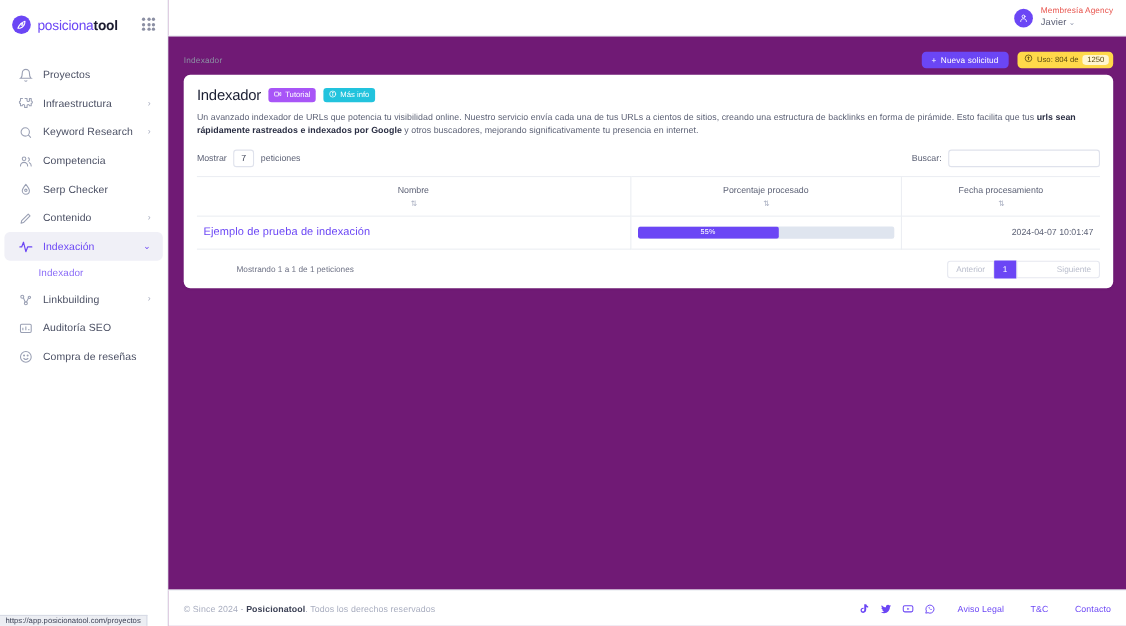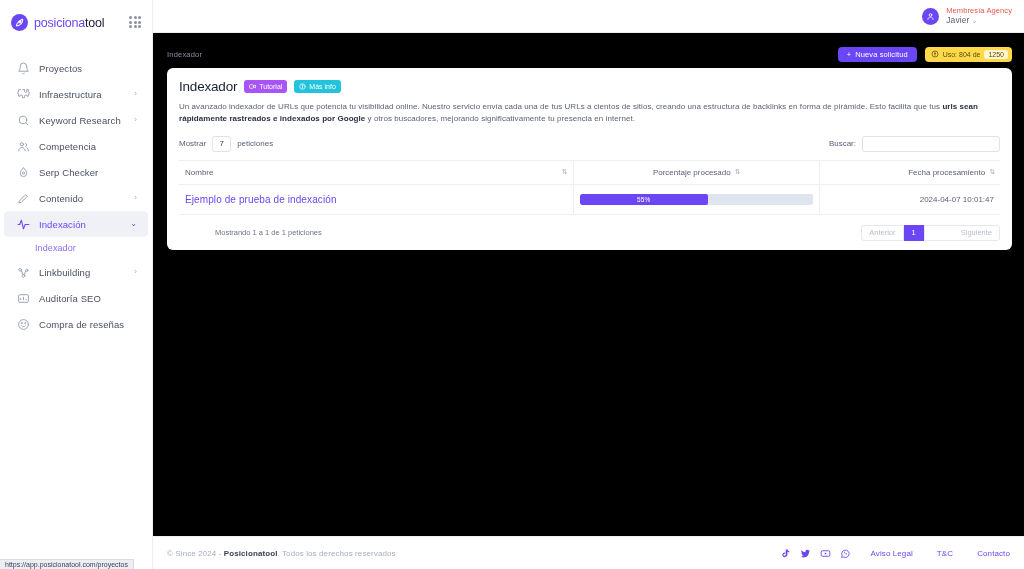--- a/index.html
+++ b/index.html
@@ -22,21 +22,21 @@
     padding: 0 10px 0 11px; gap: 6px; margin-top: 6px;
   }
   .brand-logo {
     width: 17px; height: 17px; border-radius: 50%;
     background: #6b46f5; display: flex; align-items: center; justify-content: center;
     flex: 0 0 17px;
   }
   .brand-logo svg { display:block; }
   .brand-text { font-size: 12.5px; letter-spacing: -0.2px; white-space: nowrap; }
   .brand-text .t1 { color: #6b46f5; }
-  .brand-text .t2 { color: #1b1b2f; font-weight: normal; }
+  .brand-text .t2 { color: #1b1b2f; font-weight: bold; }
   .grid-icon {
     margin-left: auto; width: 13px; height: 13px;
     display: grid; grid-template-columns: repeat(3, 3px);
     grid-template-rows: repeat(3, 3px); gap: 1.5px;
   }
   .grid-icon i { display:block; width: 3px; height: 3px; background: #8b8fa3; border-radius: 50%; }
 
   .nav { margin-top: 16px; }
   .nav-item {
     display: flex; align-items: center; height: 26px;
@@ -53,21 +53,21 @@
   .nav-item.active .nav-label { color: #6b46f5; }
   .nav-item.active .ico { color: #6b46f5; }
   .nav-item.active .chev { color: #6b46f5; }
   .sub-item {
     font-size: 9px; padding: 0 0 0 35px; height: 22px; display: flex; align-items: center;
     color: #6f7386; cursor: pointer; letter-spacing: 0.1px;
   }
   .sub-item.active { color: #8b6df7; }
 
   
-  .main { flex: 1; display: flex; flex-direction: column; background: #000000; min-width: 0; }
+  .main { flex: 1; display: flex; flex-direction: column; background: #701a75; min-width: 0; }
   .topbar {
     height: 33px; background: #ffffff; border-bottom: 1px solid #eceef3;
     display: flex; align-items: center; justify-content: flex-end; padding: 0 12px;
     flex: 0 0 33px;
   }
   .user { display: flex; align-items: center; gap: 7px; cursor: pointer; }
   .avatar {
     width: 17px; height: 17px; border-radius: 50%; background: #6b46f5;
     display: flex; align-items: center; justify-content: center; color: #fff;
   }
@@ -133,21 +133,21 @@
 
   table.dt { width: 100%; border-collapse: collapse; table-layout: fixed; }
   table.dt th {
     font-size: 8px; font-weight: normal; color: #5d6276; padding: 7px 6px;
     border-top: 1px solid #eceef3; border-bottom: 1px solid #eceef3;
     cursor: pointer; white-space: nowrap;
   }
   table.dt th.c-name { text-align: left; width: 48%; border-right: 1px solid #eceef3; }
   table.dt th.c-pct { text-align: center; width: 30%; border-right: 1px solid #eceef3; }
   table.dt th.c-date { text-align: right; width: 22%; }
-  .th-inner { display: flex; align-items: center; gap: 4px; }
+  .th-inner { display: flex; align-items: center; gap: 4px; flex-direction: column; }
   .th-inner.center { justify-content: center; }
   .th-inner.right { justify-content: flex-end; }
   .th-inner.spread { justify-content: space-between; }
   .sort { font-size: 7px; color: #aab0c2; letter-spacing: -1px; }
 
   table.dt td {
     padding: 9px 6px; font-size: 8px; border-bottom: 1px solid #eceef3;
     vertical-align: middle;
   }
   td.c-name { border-right: 1px solid #eceef3; }

